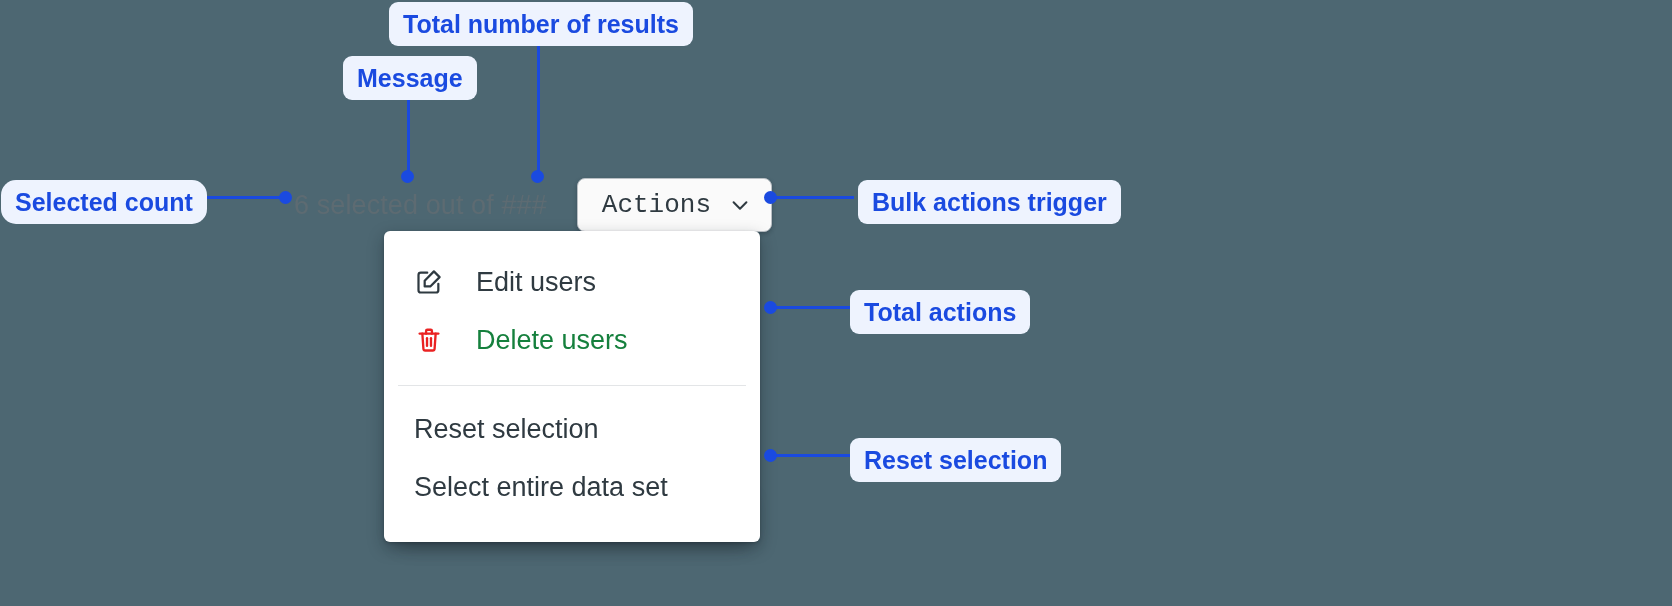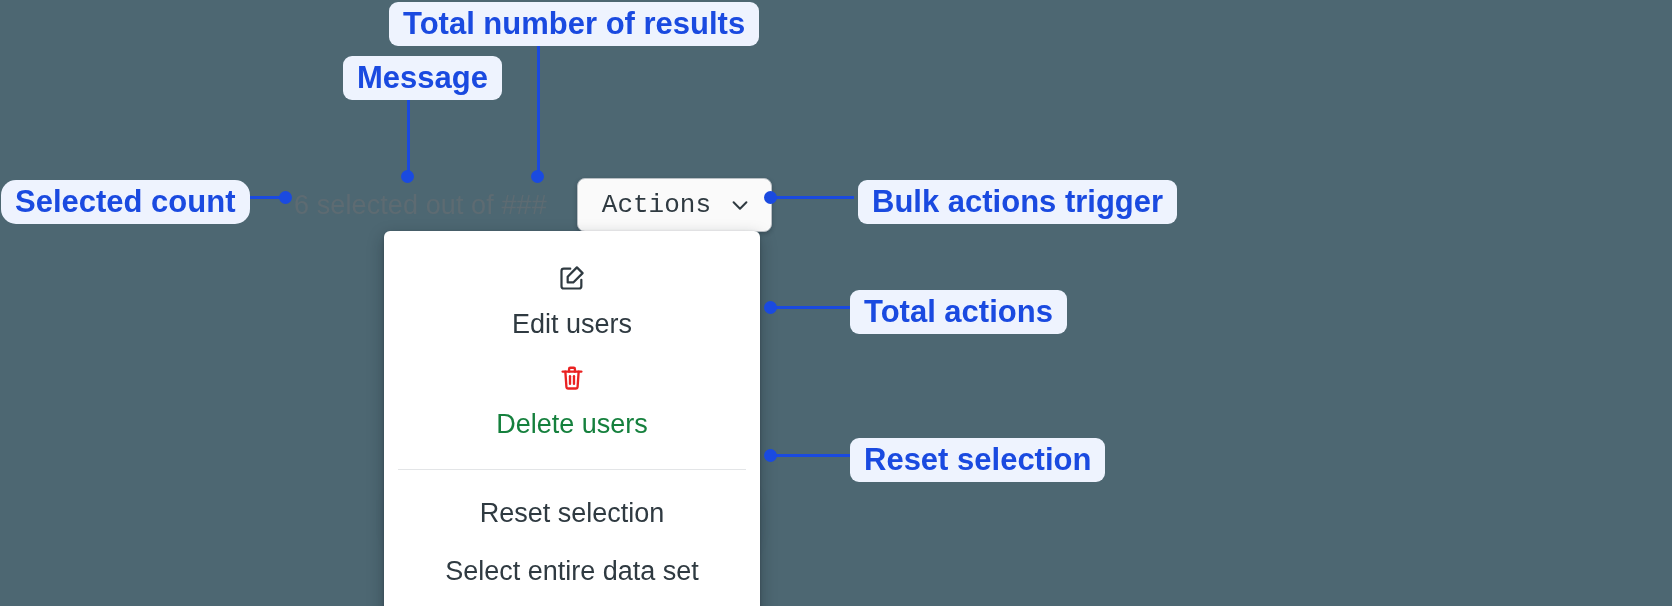--- a/index.html
+++ b/index.html
@@ -95,28 +95,27 @@
     border-radius: 6px;
     box-shadow: 0 6px 16px rgba(15,22,30,0.34),
                 0 1px 3px rgba(15,22,30,0.26);
     padding: 22px 0 26px 0;
     z-index: 2;
   }
 
   .menu-item {
     display: flex;
     align-items: center;
-    gap: 12px;
+    gap: 32px;
     padding: 10px 30px 10px 30px;
     cursor: pointer;
     font-size: 27px;
     line-height: 38px;
     color: #2f3a41;
     white-space: nowrap;
-    flex-direction: column;
   }
 
   .menu-item.danger { color: #15803d; }
 
   .menu-item-icon {
     width: 30px;
     height: 30px;
     flex: 0 0 auto;
     display: inline-flex;
     align-items: center;
@@ -133,21 +132,21 @@
   }
 
   .menu-item.plain { padding-left: 30px; }
 
   
 
   .callout {
     position: absolute;
     background: #eef3fe;
     color: #1a4ae0;
-    font-size: 31px;
+    font-size: 25px;
     line-height: 30px;
     font-weight: 700;
     border-radius: 9px;
     padding: 7px 14px;
     white-space: nowrap;
     z-index: 6;
   }
 
   .leader {
     position: absolute;

